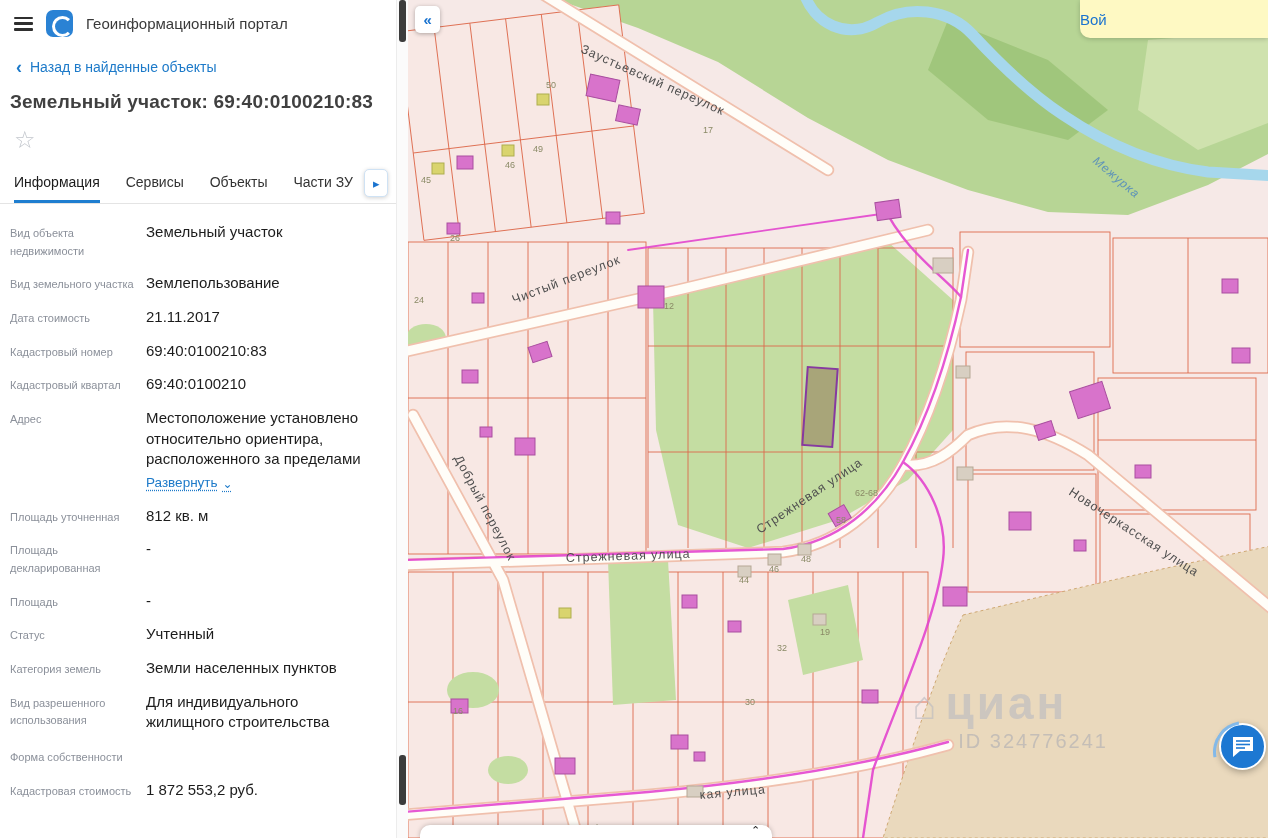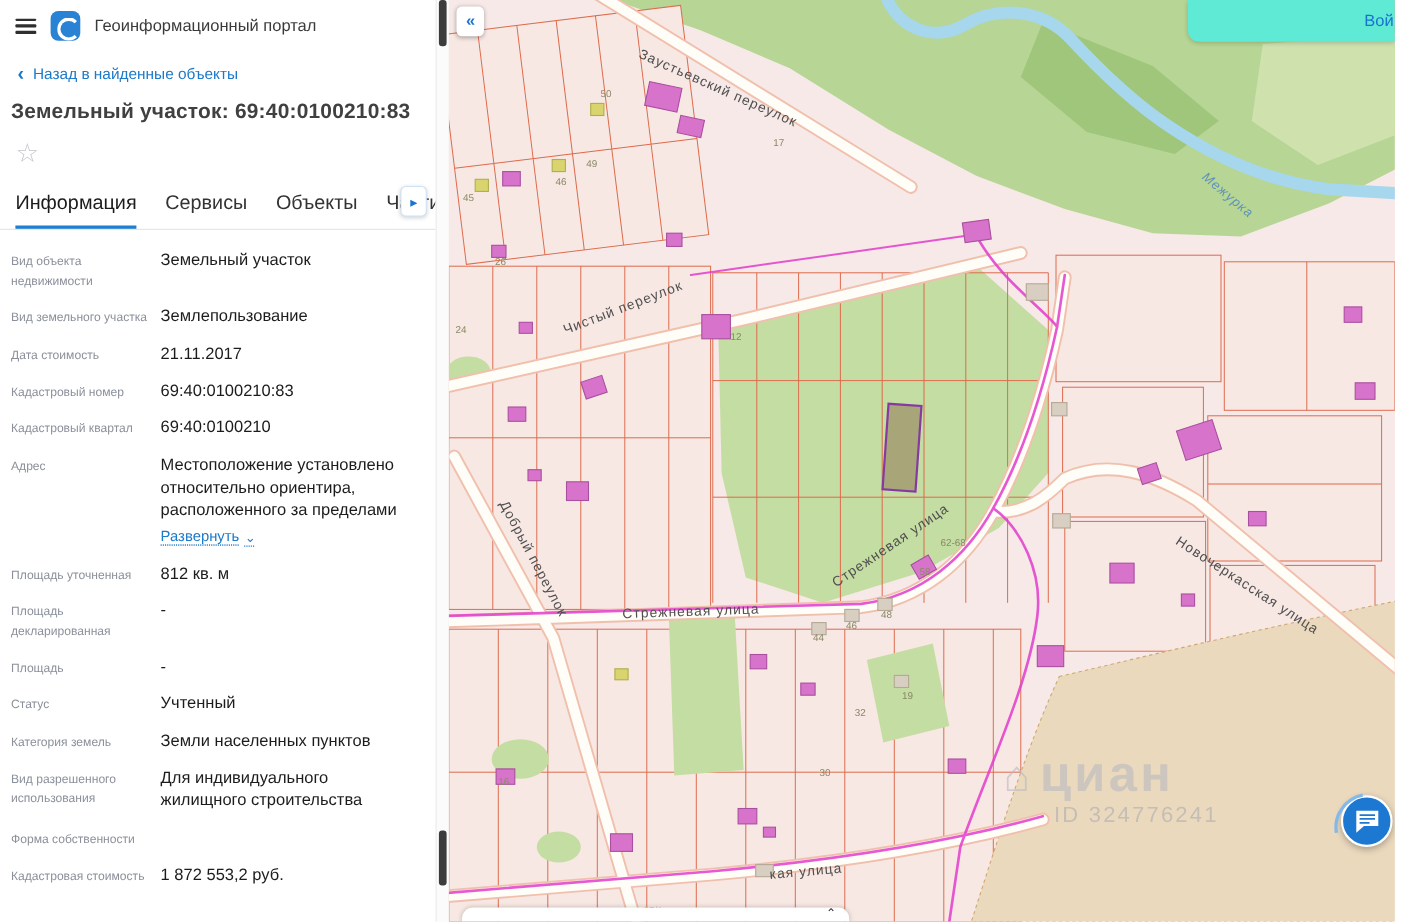--- a/index.html
+++ b/index.html
@@ -19,21 +19,21 @@
 
   .back-link { display:flex; align-items:center; gap:8px; margin:14px 16px 0 16px;
     color:#1d7ac9; font-size:14px; text-decoration:none; cursor:pointer; }
   .back-link .chev { font-size:18px; line-height:14px; font-weight:bold; }
 
   .page-title { margin:16px 16px 0 10px; font-size:19px; font-weight:bold; color:#404040; letter-spacing:.2px; }
 
   .star-btn { margin:16px 0 0 14px; background:none; border:none; font-size:24px; color:#c2c6cc; cursor:pointer; line-height:22px; }
 
   .tabs { position:relative; display:flex; gap:26px; margin-top:14px; padding:0 14px; border-bottom:1px solid #e4e4e4; }
-  .tab { padding:8px 0 10px 0; font-size:18px; color:#333; cursor:pointer; white-space:nowrap; border-bottom:3px solid transparent; }
+  .tab { padding:8px 0 10px 0; font-size:14px; color:#333; cursor:pointer; white-space:nowrap; border-bottom:3px solid transparent; }
   .tab.active { border-bottom-color:#1f7ed0; color:#1b1b1b; }
   .tab.truncated { max-width:38px; overflow:hidden; }
   .tabs-more { position:absolute; right:8px; top:3px; width:24px; height:28px; background:#fff;
     border:1px solid #cfe2f4; border-radius:5px; color:#1a73cf; font-size:13px; cursor:pointer;
     box-shadow:0 1px 4px rgba(0,0,0,.18); }
 
   .fields { padding:18px 16px 0 10px; }
   .frow { display:grid; grid-template-columns:124px 1fr; column-gap:12px; margin-bottom:13px; }
   .flabel { font-size:11px; color:#8b909a; line-height:1.6; padding-top:3px; }
   .fvalue { font-size:15px; color:#1c1c1c; line-height:1.38; }
@@ -44,23 +44,23 @@
   
   .vscroll { width:12px; height:838px; background:#fbfbfb; border-left:1px solid #ececec; position:relative; flex:0 0 auto; }
   .vscroll .thumb { position:absolute; left:2px; width:7px; background:#3c3c3c; border-radius:3px; }
 
   
   .map { position:relative; width:868px; height:838px; overflow:hidden; background:#f6e9e7; }
   .map svg { display:block; }
   .collapse-btn { position:absolute; left:7px; top:6px; width:25px; height:27px; background:#fff;
     border:none; border-radius:5px; box-shadow:0 1px 4px rgba(0,0,0,.3); color:#1a73cf;
     font-size:15px; font-weight:bold; cursor:pointer; }
-  .login-bar { position:absolute; top:0; right:0; width:188px; height:38px; background:#5eead4;
+  .login-bar { position:absolute; top:0; right:0; width:188px; height:38px; background:#fef9c3;
     border-radius:0 0 0 10px; box-shadow:0 1px 5px rgba(0,0,0,.2); display:flex; align-items:center;
-    justify-content:flex-end; padding-right:1px; }
+    justify-content:flex-start; padding-right:1px; }
   .login-bar span { color:#1a73cf; font-size:15px; cursor:pointer; }
   .watermark { position:absolute; left:504px; top:676px; pointer-events:none; color:rgba(185,185,192,.62); }
   .watermark .brand { font-size:46px; font-weight:bold; letter-spacing:3px; }
   .watermark .brand .house { font-size:40px; margin-right:6px; }
   .watermark .wid { font-size:20px; letter-spacing:2px; margin:0 0 0 46px; color:rgba(172,172,178,.6); }
   .chat-btn { position:absolute; right:2px; bottom:68px; width:47px; height:47px; border-radius:50%;
     background:#1d78d2; border:2px solid #fff; box-shadow:0 2px 7px rgba(0,0,0,.3); cursor:pointer; }
   .chat-btn::before { content:""; position:absolute; left:-8px; top:-4px; width:56px; height:56px;
     border-radius:50%; border:3px solid transparent; border-left-color:rgba(125,183,235,.95);
     transform:rotate(35deg); }

